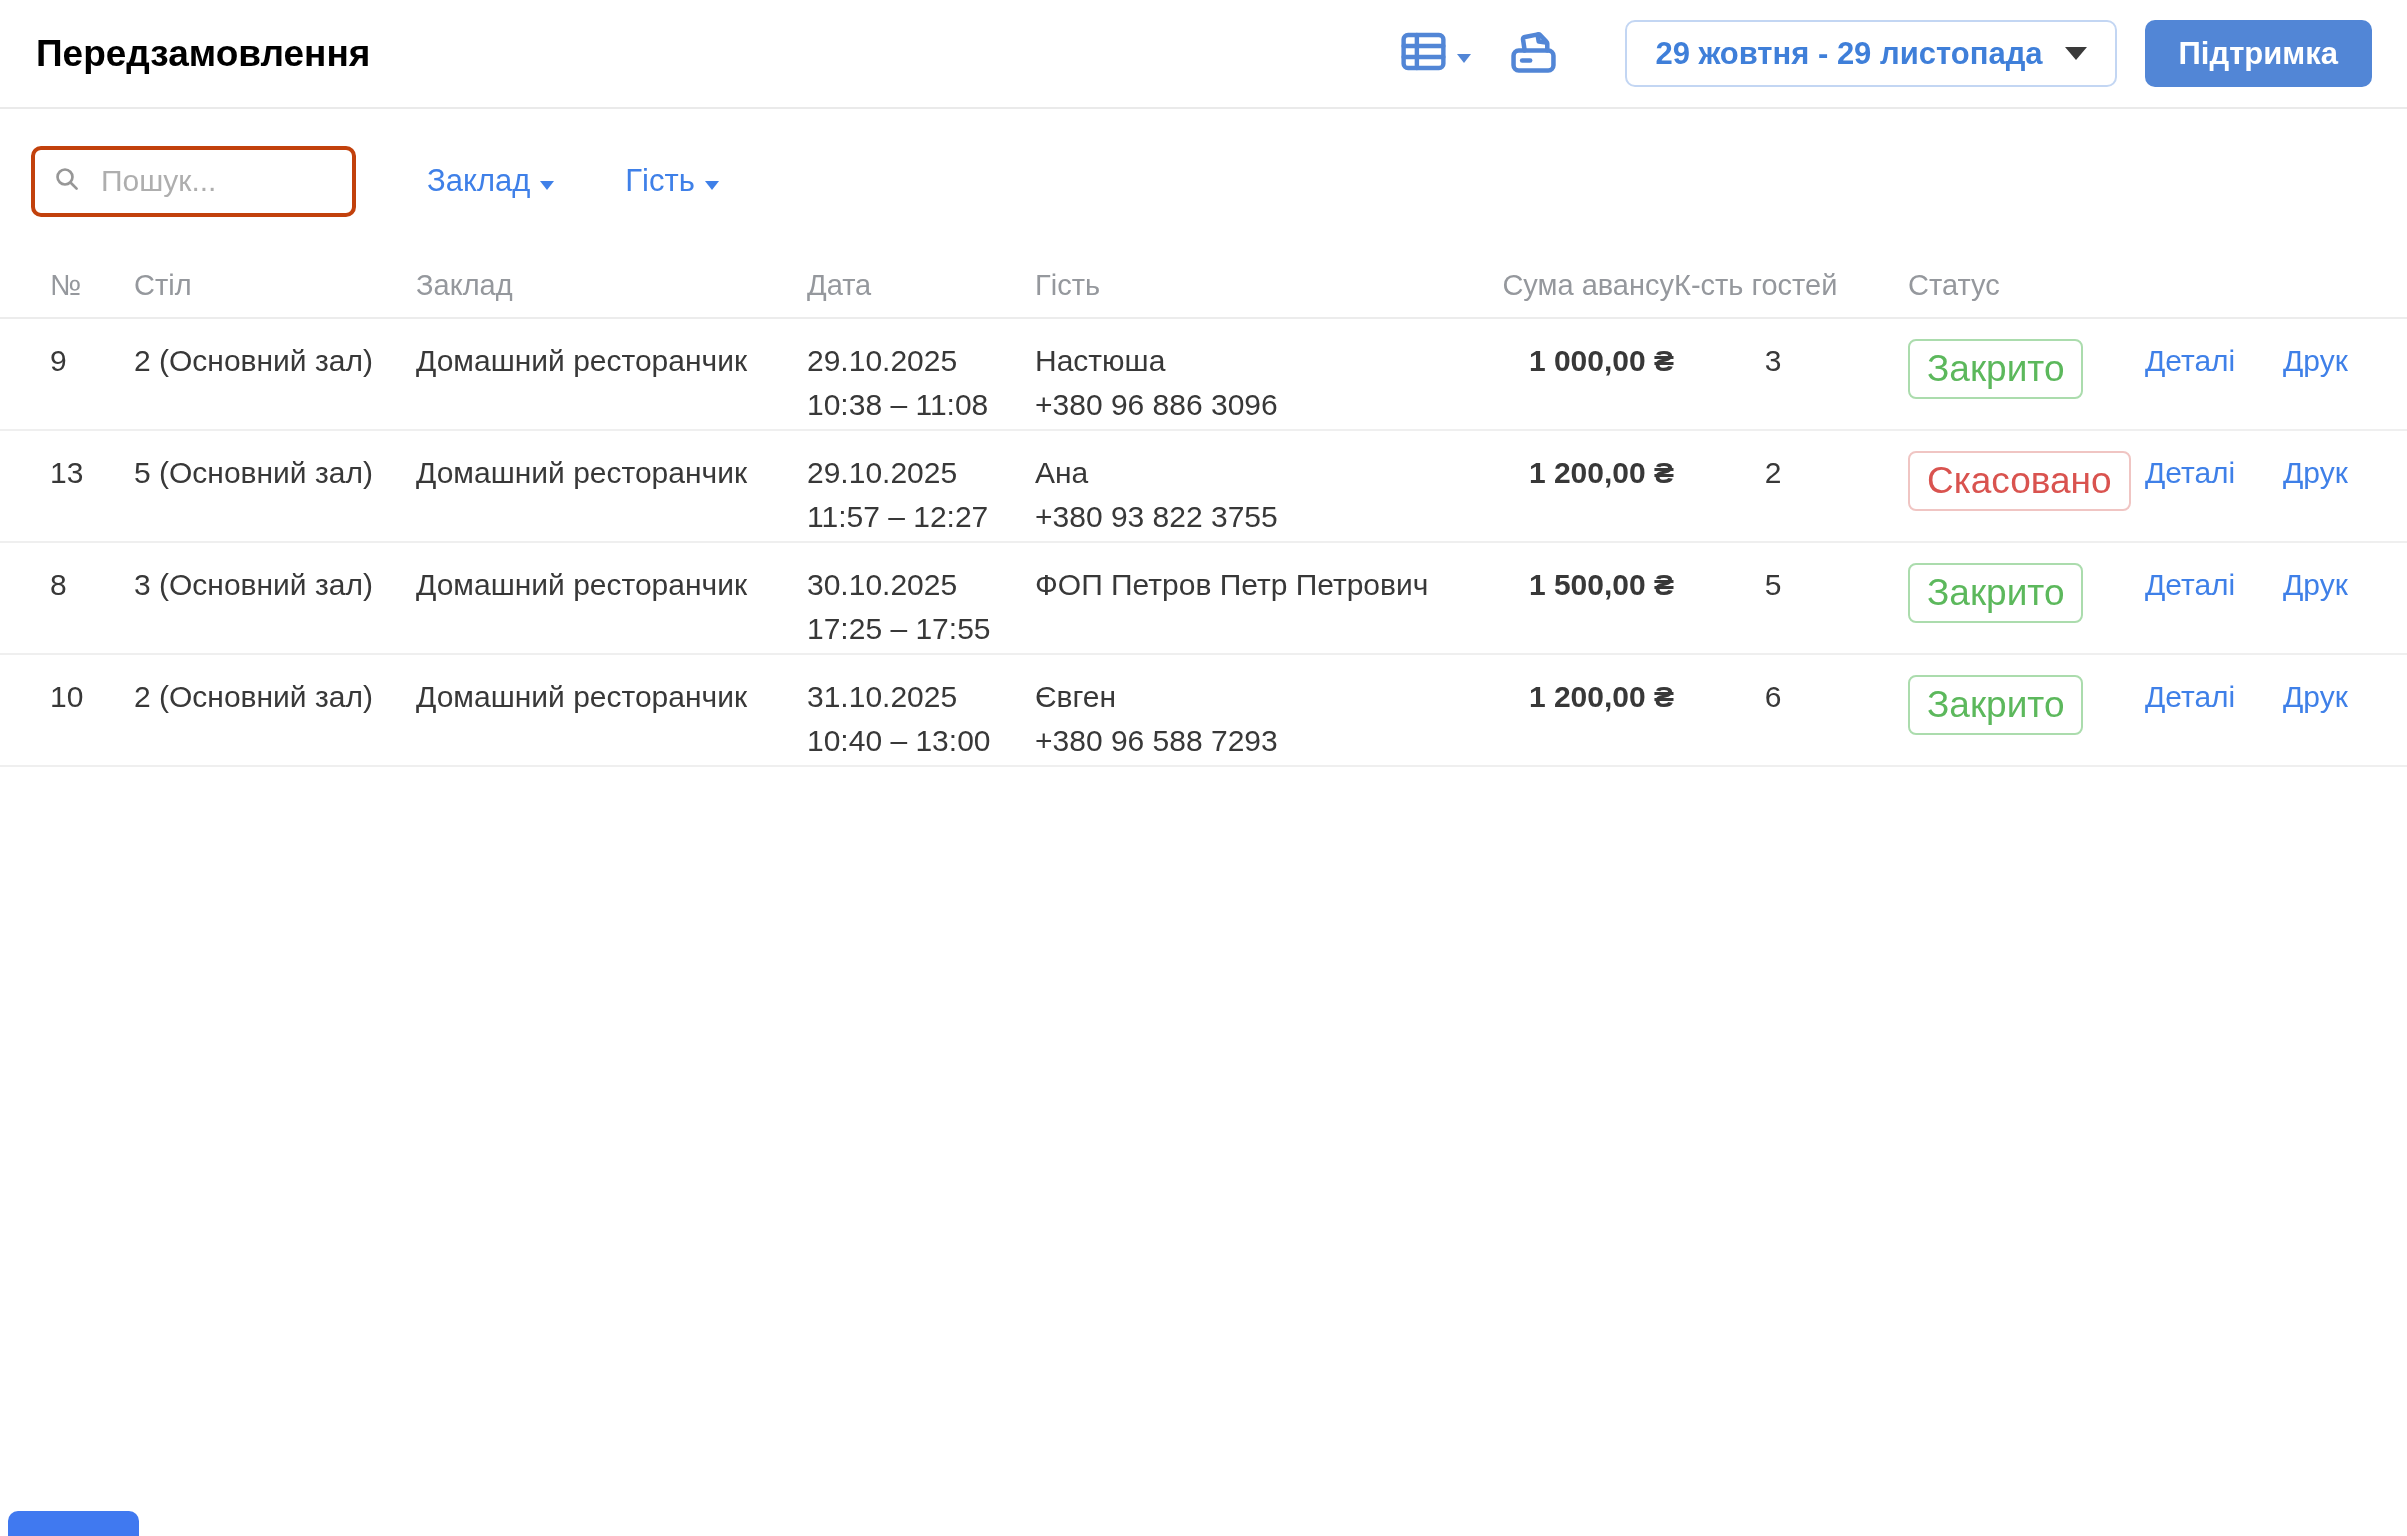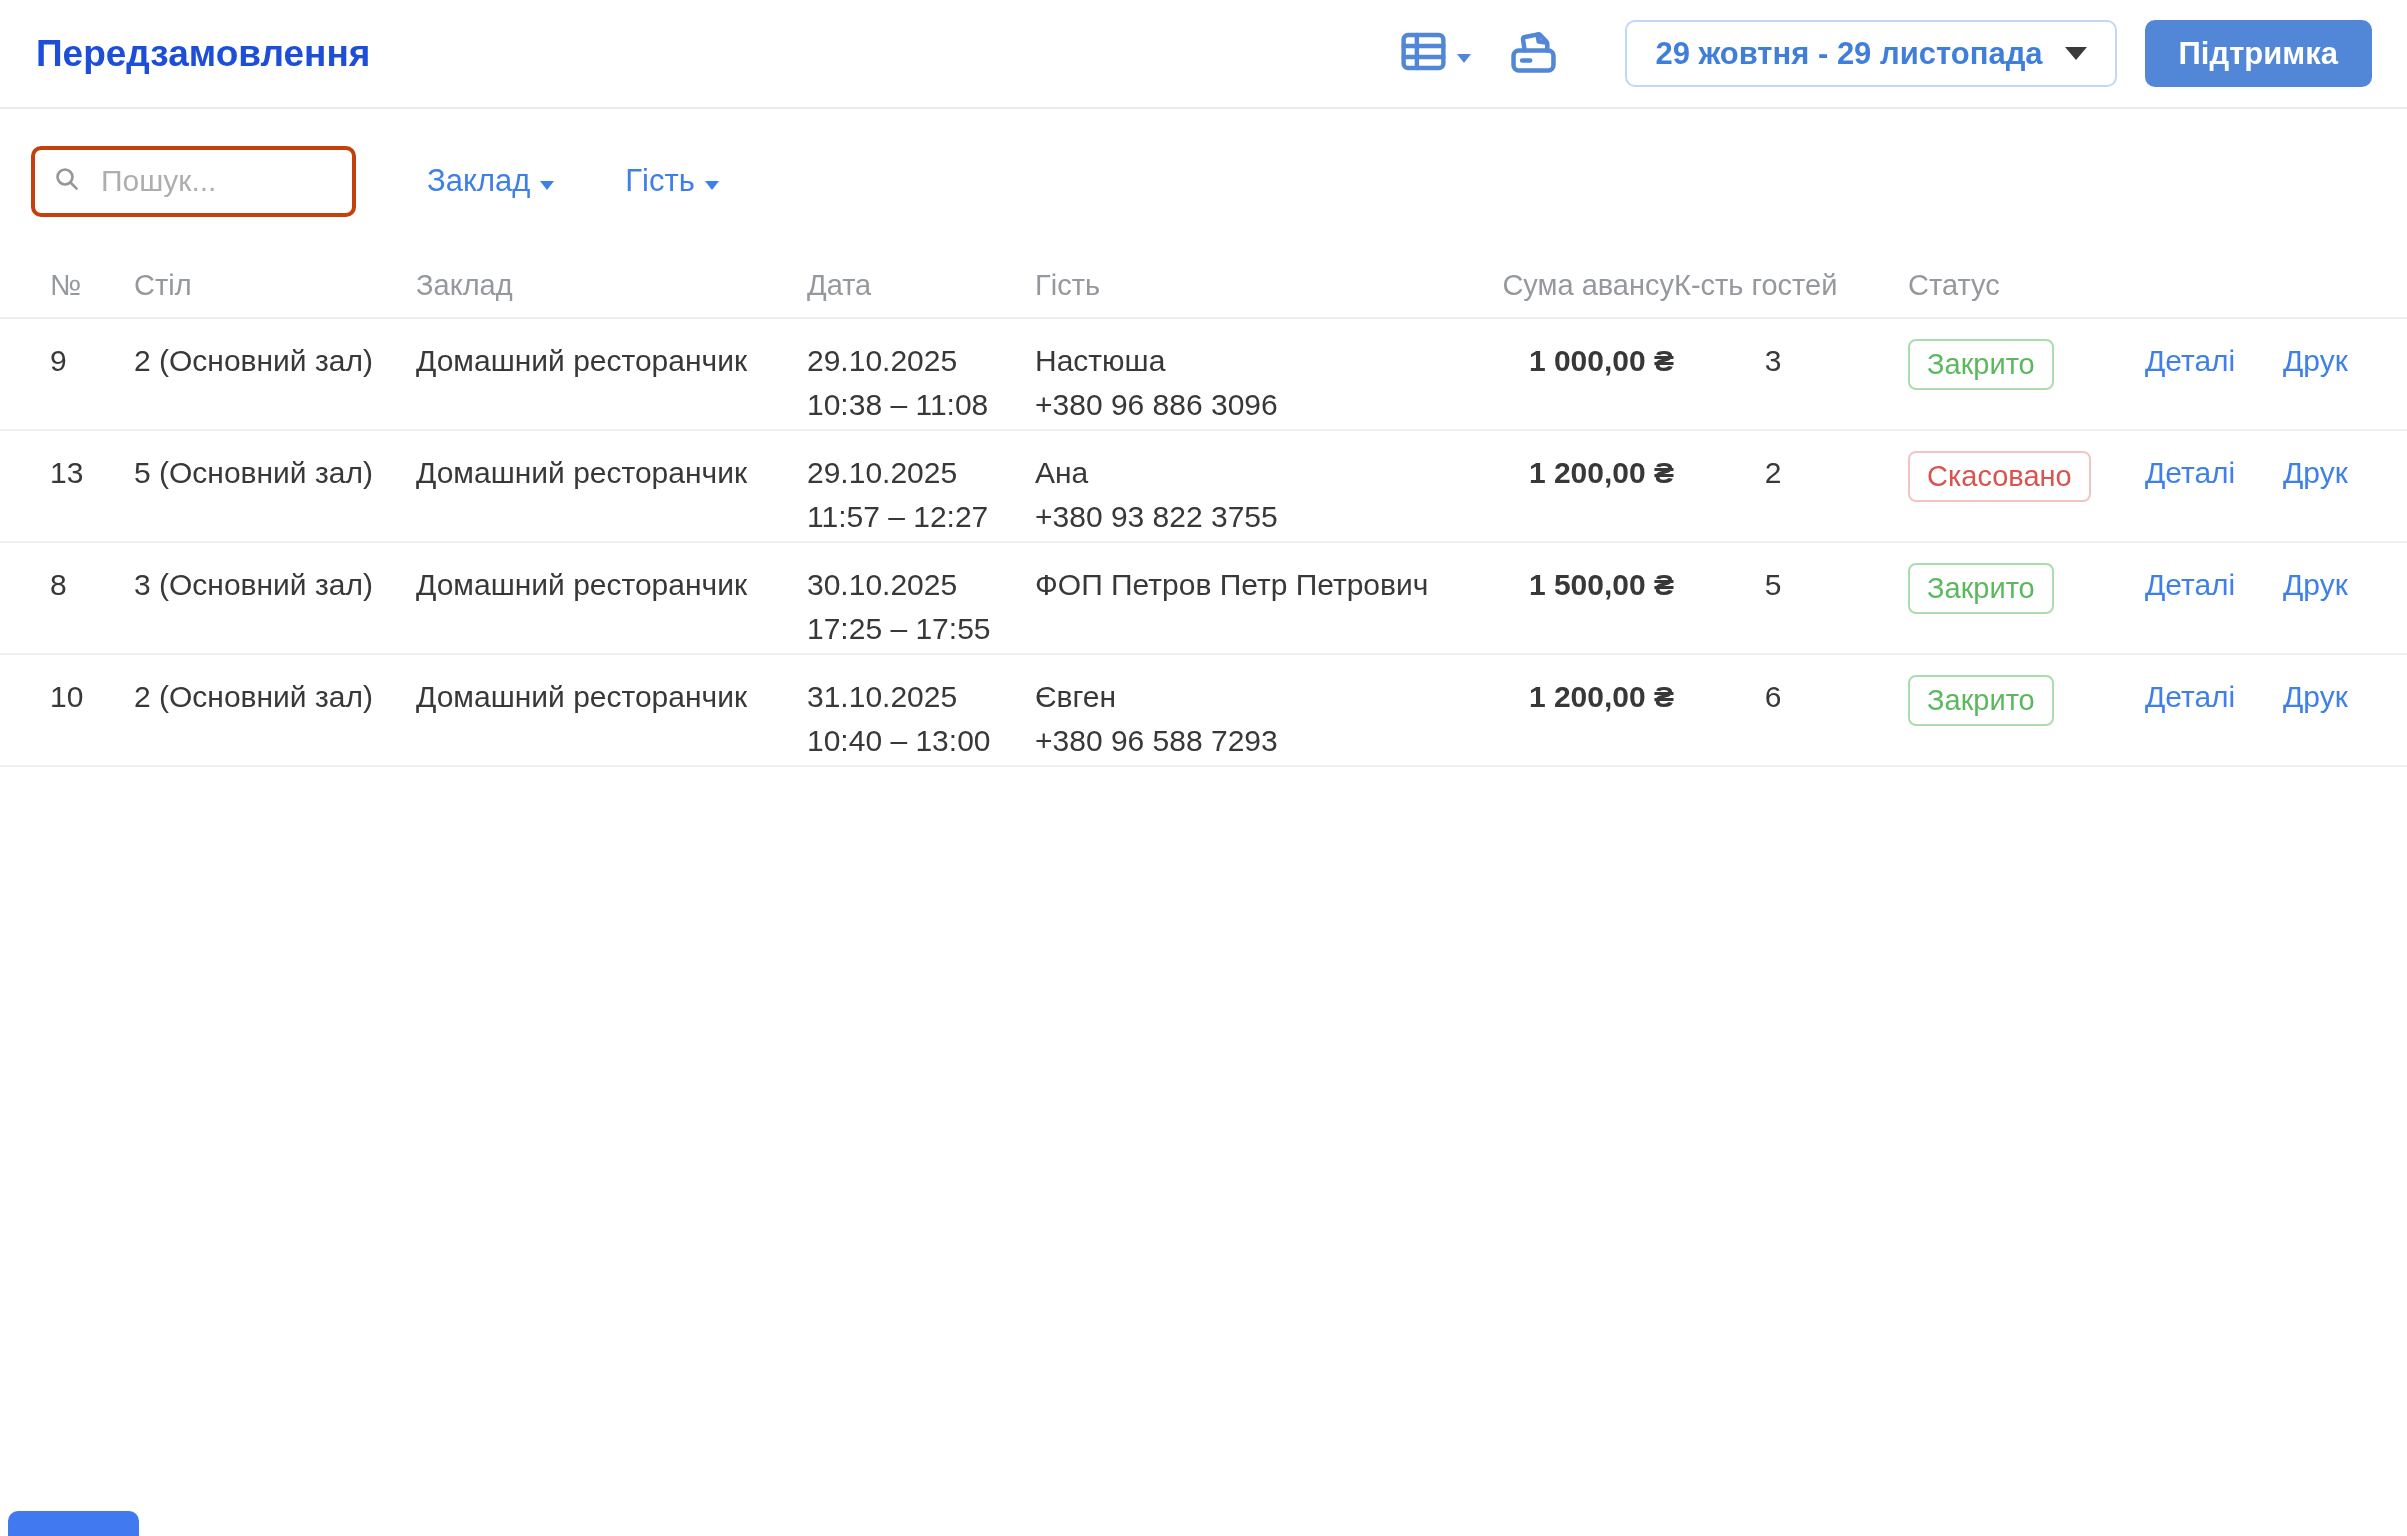--- a/index.html
+++ b/index.html
@@ -3,21 +3,21 @@
 <meta charset="utf-8">
 <style>
   * { box-sizing: border-box; }
   html,body { margin:0; padding:0; background:#fff; }
   body { font-family:"Liberation Sans","DejaVu Sans",sans-serif; color:#383838; }
   .page { width:2408px; height:1537px; position:relative; background:#fff; overflow:hidden; }
 
   
   .topbar { height:109px; display:flex; align-items:center; justify-content:space-between;
             padding:0 36px; border-bottom:2px solid #eaeaea; }
-  .page-title { font-size:37px; font-weight:bold; color:#1d4ed8; }
+  .page-title { font-size:37px; font-weight:bold; color:#000000; }
   .topbar-right { display:flex; align-items:center; }
   .icon-btn { display:flex; align-items:center; color:var(--accent,#5286d6); cursor:pointer; }
   .icon-btn + .icon-btn { margin-left:34px; }
   .caret { width:0; height:0; border-left:9px solid transparent; border-right:9px solid transparent;
            border-top:11px solid currentColor; display:inline-block; }
   .caret-sm { border-left-width:7px; border-right-width:7px; border-top-width:9px; }
   .icon-btn .caret { margin-left:7px; margin-top:10px; }
   .date-btn { margin-left:63px; height:67px; display:flex; align-items:center;
               border:2px solid #c3d6f3; border-radius:10px; padding:0 28px;
               color:#3f7fd9; font-size:31px; font-weight:bold; background:#fff; cursor:pointer; }
@@ -49,21 +49,21 @@
   .th-guests { text-align:left; }
   .th-status { padding-left:36px; }
   .trow { height:112px; padding-top:20px; border-bottom:2px solid #efefef;
           font-size:30px; color:#383838; align-items:start; }
   .cell { line-height:44px; }
   .c-amount { text-align:right; font-weight:bold; }
   .c-guests { text-align:center; }
   .c-status { padding-left:36px; line-height:normal; }
   .c-details { padding-left:40px; }
   .c-print { padding-left:15px; }
-  .badge { display:inline-block; font-size:29px; padding:7px 17px; border:2px solid;
+  .badge { display:inline-block; font-size:37px; padding:7px 17px; border:2px solid;
            border-radius:8px; background:#fff; }
   .badge-green { color:var(--green,#5cb85c); border-color:#abdcad; }
   .badge-red { color:var(--red,#d9534f); border-color:#f0c5c3; }
   .link { color:var(--link,#3f80e8); cursor:pointer; }
 
   
   .chat-peek { position:absolute; left:8px; bottom:0; width:131px; height:26px;
                background:#4079f0; border-radius:10px 10px 0 0; }
 </style>
 </head>

